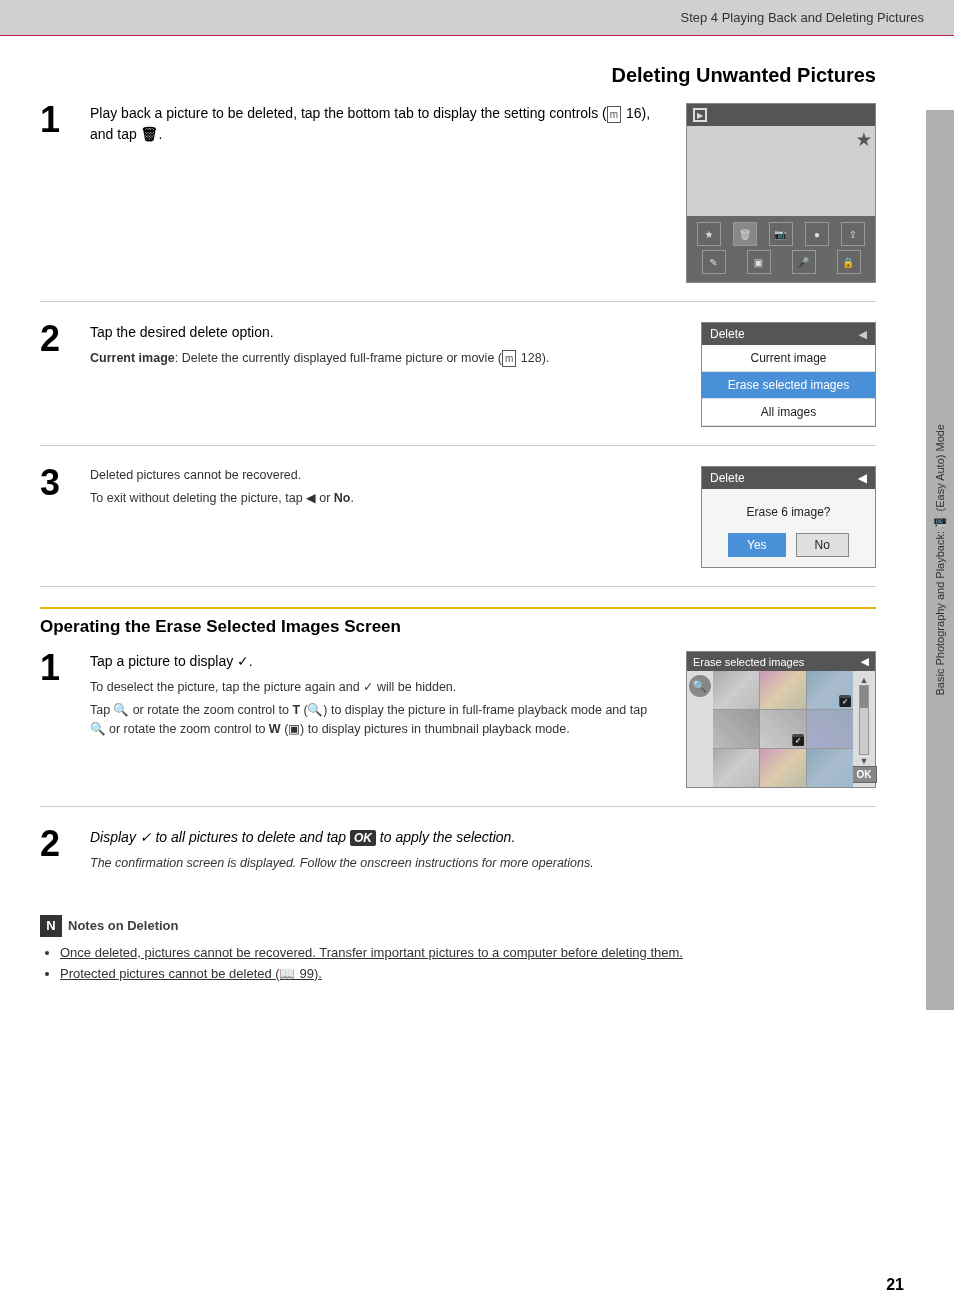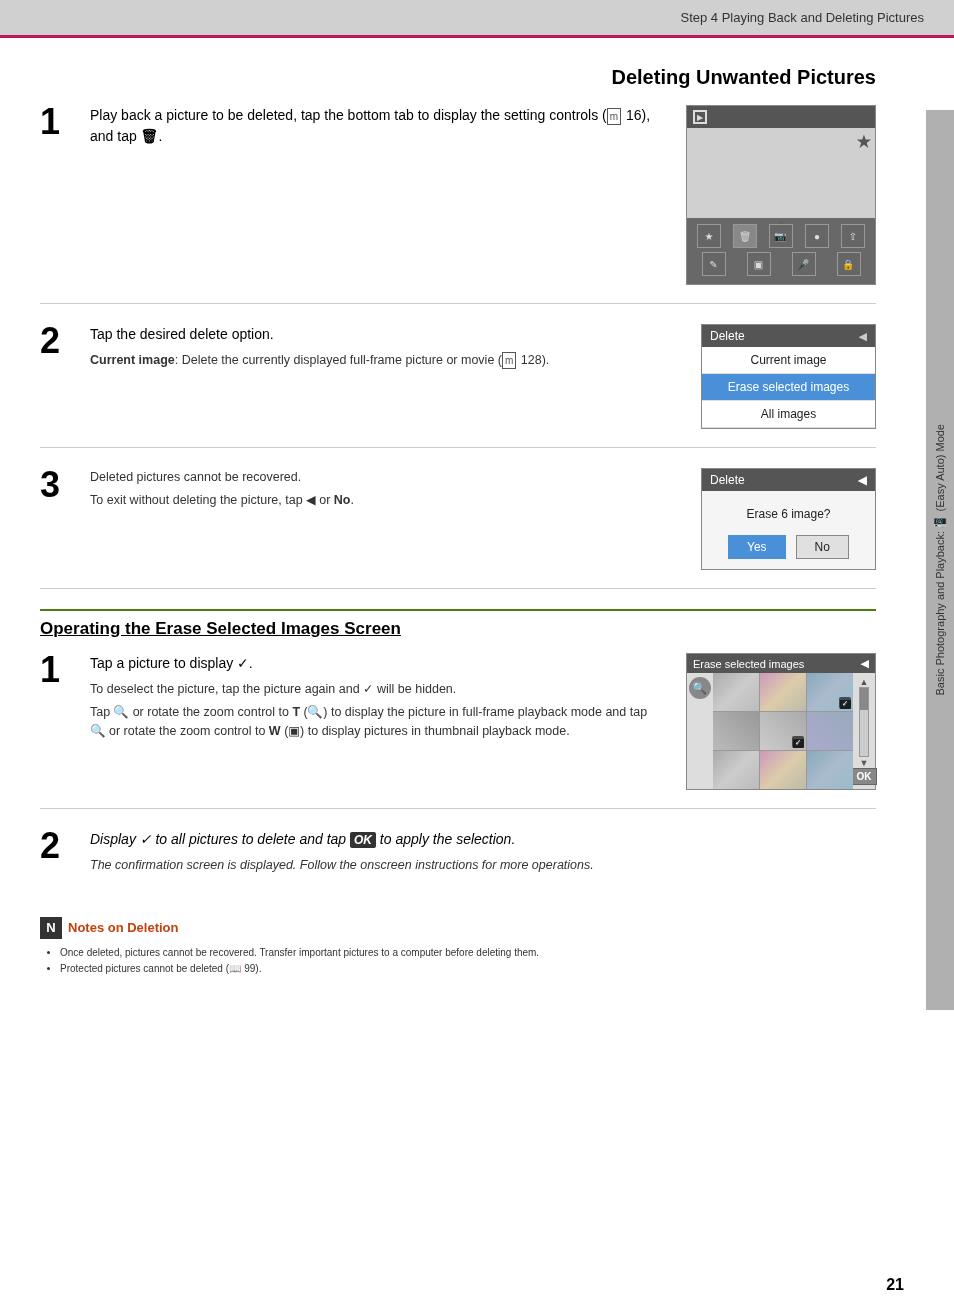--- a/index.html
+++ b/index.html
@@ -12,21 +12,21 @@
       overflow-x: hidden;
     }
 
     
     .top-header {
       background: #d0d0d0;
       padding: 10px 30px 10px 20px;
       text-align: right;
       font-size: 13px;
       color: #333;
-      border-bottom: 3px solid #be185d;
+      border-bottom: 1px solid #be185d;
     }
 
     
     .right-sidebar {
       position: absolute;
       right: 0;
       top: 110px;
       width: 28px;
       background: #b0b0b0;
       height: 900px;
@@ -235,23 +235,22 @@
       border-color: #4a90d9;
     }
 
     
     .sub-section-title {
       font-size: 17px;
       font-weight: bold;
       color: #000;
       margin-bottom: 14px;
       margin-top: 4px;
-      border-top: 2px solid #4d7c0f;
+      border-top: 2px solid #eab308;
       padding-top: 8px;
-      text-decoration: underline;
     }
 
     
     .erase-ui {
       width: 190px;
       border: 1px solid #888;
       background: #f5f5f5;
     }
     .erase-header {
       background: #555;
@@ -328,28 +327,29 @@
       display: flex;
       align-items: center;
       justify-content: center;
       color: #fff;
       font-size: 13px;
       font-weight: bold;
     }
     .notes-title {
       font-size: 13px;
       font-weight: bold;
-      color: #c2410c;
+      color: #404040;
     }
     .notes-list {
       list-style: disc;
       padding-left: 20px;
-      font-size: 10px;
+      font-size: 13px;
       color: #333;
       line-height: 1.6;
+      text-decoration: underline;
     }
 
     
     .page-number {
       position: absolute;
       bottom: 20px;
       right: 50px;
       font-size: 16px;
       font-weight: bold;
       color: #000;

